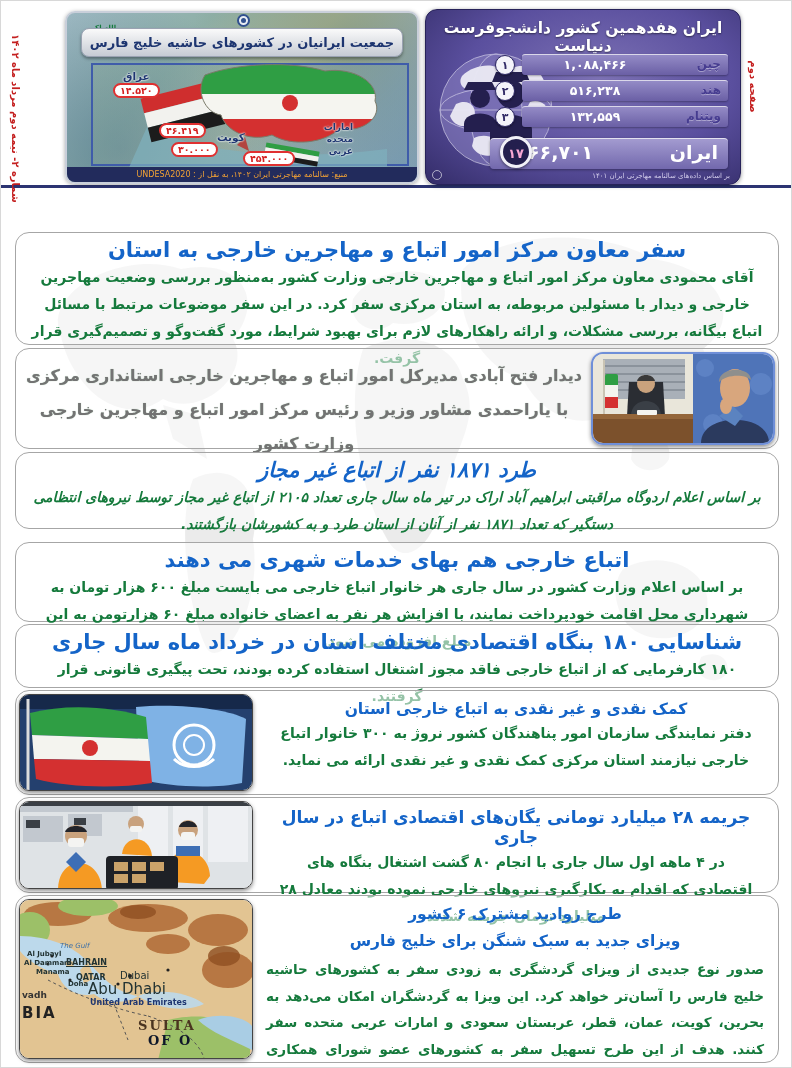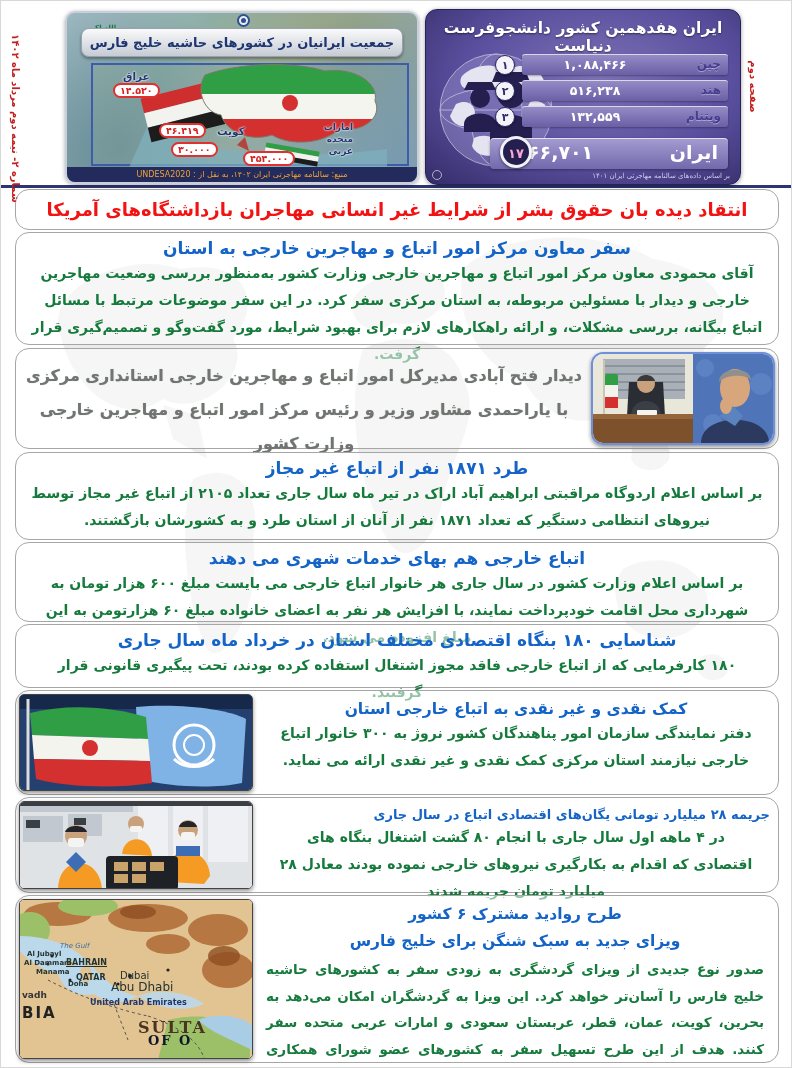--- a/index.html
+++ b/index.html
@@ -34,21 +34,21 @@
     position:absolute; top:15px; left:14px; right:14px; height:29px; z-index:5;
     background:linear-gradient(#fafafa,#c6cbd4); border:1px solid #9aa2b2; border-radius:8px;
     box-shadow:0 2px 3px rgba(0,0,0,.35);
     color:#1d3570; font-weight:bold; font-size:13px; line-height:27px; text-align:center; direction:rtl;
   }
   #gulf-map-frame { position:absolute; top:50px; left:24px; right:8px; bottom:16px; border:2px solid #3f5caa; z-index:1;
      background:linear-gradient(115deg, rgba(140,170,150,.35), rgba(110,150,175,.45)); }
   #gulf-map-svg { position:absolute; top:44px; left:20px; z-index:2; }
   .gulf-label { position:absolute; z-index:4; color:#1d3570; font-weight:bold; font-size:10.5px; direction:rtl; text-shadow:0 0 2px #fff,0 0 2px #fff; }
   #gulf-label-iraq   { left:56px;  top:57px; }
-  #gulf-label-kuwait { left:150px; top:112px; }
+  #gulf-label-kuwait { left:150px; top:118px; }
   #gulf-label-qatar  { left:160px; top:131px;margin-top:28px; }
   #gulf-label-uae    { left:240px; top:108px; width:46px; font-size:9px; line-height:12px; text-align:right; }
   .gulf-pill { position:absolute; z-index:4; background:#fff; border:2px solid #e03030; border-radius:8px;
      color:#d41f1f; font-weight:bold; font-size:9.5px; height:15px; line-height:12px; padding:0 5px; }
   #gulf-pill-iraq   { left:46px;  top:70px; }
   #gulf-pill-kuwait { left:92px;  top:110px; }
   #gulf-pill-qatar  { left:104px; top:129px;text-align:center; }
   #gulf-pill-uae    { left:176px; top:138px; }
   #iraq-flag-text { position:absolute; left:6px; top:11px; width:58px; text-align:center; color:#157a3c; font-size:7px; font-weight:bold; }
   #gulf-source { position:absolute; left:0; right:0; bottom:0; height:15px; background:#222b5c; z-index:5;
@@ -85,39 +85,39 @@
      text-align:center; line-height:30px; z-index:4; box-shadow:0 1px 3px rgba(0,0,0,.5); }
   #rank-source { position:absolute; bottom:4px; right:10px; font-size:7px; color:#d3cdec; }
   #rank-logo { position:absolute; bottom:4px; left:6px; width:10px; height:10px; border-radius:50%;
      border:1px solid rgba(255,255,255,.6); }
 
   #header-rule { position:absolute; left:0; top:184px; width:792px; height:3px; background:#2c3472; z-index:2; }
 
   
   .box { position:absolute; left:14px; width:764px; border:1px solid #a6a6a6; border-radius:14px;
      z-index:2; direction:rtl; text-align:center; background:rgba(255,255,255,.55); }
-  .title-blue { color:#1464c8; font-weight:bold; font-size:17px; padding-top:5px; }
+  .title-blue { color:#1464c8; font-weight:bold; font-size:21px; padding-top:5px; }
   .body-green { color:#157a3c; font-weight:bold; font-size:14px; line-height:27px; padding:2px 14px 0 14px; }
 
   #box-headline { top:188px; height:41px; background:rgba(255,255,255,.9); }
   #headline-text { color:#f21212; font-weight:bold; font-size:18px; line-height:39px; }
 
   #box-a1 { top:231px; height:113px; }
 
   #box-a2 { top:347px; height:101px; }
   #a2-titles { position:absolute; left:10px; right:196px; top:10px; }
   .title-green { color:#737373; font-weight:bold; font-size:16px; line-height:34px; text-shadow:0 0 1px rgba(30,107,47,.4); }
   #photo-meeting { position:absolute; right:3px; top:3px; width:184px; height:93px;
      border-radius:12px; overflow:hidden; border:2px solid #6f8fd8; box-shadow:0 2px 4px rgba(0,0,0,.45); }
 
-  #box-a3 { top:451px; height:88px; }
+  #box-a3 { top:451px; height:77px;font-style:italic; }
   #box-a4 { top:541px; height:80px; }
   #box-a5 { top:623px; height:64px; }
 
-  .photo-left { position:absolute; left:3px; top:3px; border-radius:5px; overflow:hidden;
+  .photo-left { position:absolute; left:3px; top:3px; border-radius:10px; overflow:hidden;
      border:1px solid #444; box-shadow:0 2px 4px rgba(0,0,0,.45); }
   #box-a6 { top:689px; height:105px; }
   #a6-content { position:absolute; left:246px; right:8px; top:4px; }
   #box-a7 { top:796px; height:96px; }
   #a7-content { position:absolute; left:246px; right:8px; top:4px; }
   #box-a8 { top:894px; height:168px; }
   #a8-content { position:absolute; left:246px; right:10px; top:4px; }
   #a8-content .title-blue { padding-top:2px; font-size:15.5px; line-height:25px; }
   #a8-content .body-green { font-size:13.5px; line-height:26.5px; text-align:justify; padding:2px 4px 0 4px; }
 
@@ -125,23 +125,23 @@
   #photo-gulfmap { width:234px; height:160px; }
   .atlas-label { position:absolute; color:#233; font-weight:bold; z-index:3; font-size:7px; direction:ltr; }
   #al-thegulf  { left:40px; top:42px;  color:#3a6fa8; font-style:italic; font-weight:normal; }
   #al-jubayl   { left:7px;  top:50px;  }
   #al-dammam   { left:4px;  top:59px;  }
   #al-manama   { left:16px; top:68px;  }
   #al-bahrain  { left:46px; top:58px;  font-size:8px;text-decoration:underline; }
   #al-qatar    { left:56px; top:73px;  font-size:8px; }
   #al-doha     { left:48px; top:80px;  }
   #al-dubai    { left:100px;top:70px;  font-size:10px; font-weight:normal;text-align:center; }
-  #al-abudhabi { left:91px; top:80px;  font-size:12px; font-weight:normal; }
+  #al-abudhabi { left:68px; top:80px;  font-size:15px; font-weight:normal; }
   #al-uae      { left:70px; top:98px;  font-size:8px; color:#1d3570; }
-  #al-sulta    { left:118px;top:118px; font-size:16px; font-family:"DejaVu Serif",serif; letter-spacing:2px; color:#4a3420; }
+  #al-sulta    { left:118px;top:118px; font-size:13px; font-family:"DejaVu Serif",serif; letter-spacing:2px; color:#4a3420; }
   #al-ofo      { left:128px;top:133px; font-size:13px; font-family:"DejaVu Serif",serif; letter-spacing:2px; color:#0f172a; }
   #al-bia      { left:2px;  top:104px; font-size:15px; letter-spacing:2px; color:#222; }
   #al-vadh     { left:2px;  top:90px;  font-size:9px;  color:#333; }
 </style>
 </head>
 <body>
 
 <div id="page">
 
   <svg id="watermark" width="792" height="882" viewBox="0 0 792 882">
@@ -260,23 +260,20 @@
       <span id="iran-country">ایران</span>
       <span id="iran-value">۶۶,۷۰۱</span>
     </div>
     <div id="iran-badge">۱۷</div>
     <div id="rank-source">بر اساس داده‌های سالنامه مهاجرتی ایران ۱۴۰۱</div>
     <div id="rank-logo"></div>
   </div>
 
   <div id="header-rule"></div>
 
-  <div class="box" id="box-headline">
-    <div id="headline-text">انتقاد دیده بان حقوق بشر از شرایط غیر انسانی مهاجران بازداشتگاه‌های آمریکا</div>
-  </div>
 
   <div class="box" id="box-a1">
     <div class="title-blue">سفر معاون مرکز امور اتباع و مهاجرین خارجی به استان</div>
     <div class="body-green">آقای محمودی معاون مرکز امور اتباع و مهاجرین خارجی وزارت کشور به‌منظور بررسی وضعیت مهاجرین خارجی و دیدار با مسئولین مربوطه، به استان مرکزی سفر کرد. در این سفر موضوعات مرتبط با مسائل اتباع بیگانه، بررسی مشکلات، و ارائه راهکارهای لازم برای بهبود شرایط، مورد گفت‌وگو و تصمیم‌گیری قرار گرفت.</div>
   </div>
 
   <div class="box" id="box-a2">
     <div id="a2-titles">
       <div class="title-green">دیدار فتح آبادی مدیرکل امور اتباع و مهاجرین خارجی استانداری مرکزی</div>
       <div class="title-green">با یاراحمدی مشاور وزیر و رئیس مرکز امور اتباع و مهاجرین خارجی وزارت کشور</div>
@@ -388,21 +385,21 @@
         <g fill="#caa36a">
             <rect x="96" y="60" width="14" height="9"></rect>
             <rect x="114" y="60" width="14" height="9"></rect>
             <rect x="132" y="60" width="14" height="9"></rect>
             <rect x="96" y="72" width="14" height="9"></rect>
             <rect x="114" y="72" width="14" height="9"></rect>
           </g>
       </svg>
     </div>
     <div id="a7-content">
-      <div class="title-blue" style="font-size:13px;text-align:right;">جریمه ۲۸ میلیارد تومانی یگان‌های اقتصادی اتباع در سال جاری</div>
+      <div class="title-blue" style="font-size:17px;">جریمه ۲۸ میلیارد تومانی یگان‌های اقتصادی اتباع در سال جاری</div>
       <div class="body-green">در ۴ ماهه اول سال جاری با انجام ۸۰ گشت اشتغال بنگاه های اقتصادی که اقدام به بکارگیری نیروهای خارجی نموده بودند معادل ۲۸ میلیارد تومان جریمه شدند</div>
     </div>
   </div>
 
   <div class="box" id="box-a8">
     <div class="photo-left" id="photo-gulfmap">
       <svg width="234" height="160" viewBox="0 0 234 160">
         <rect width="234" height="160" fill="#e2c492"></rect>
         <g fill="#b06a35" opacity="0.85">
           <ellipse cx="40" cy="14" rx="34" ry="12"></ellipse>

